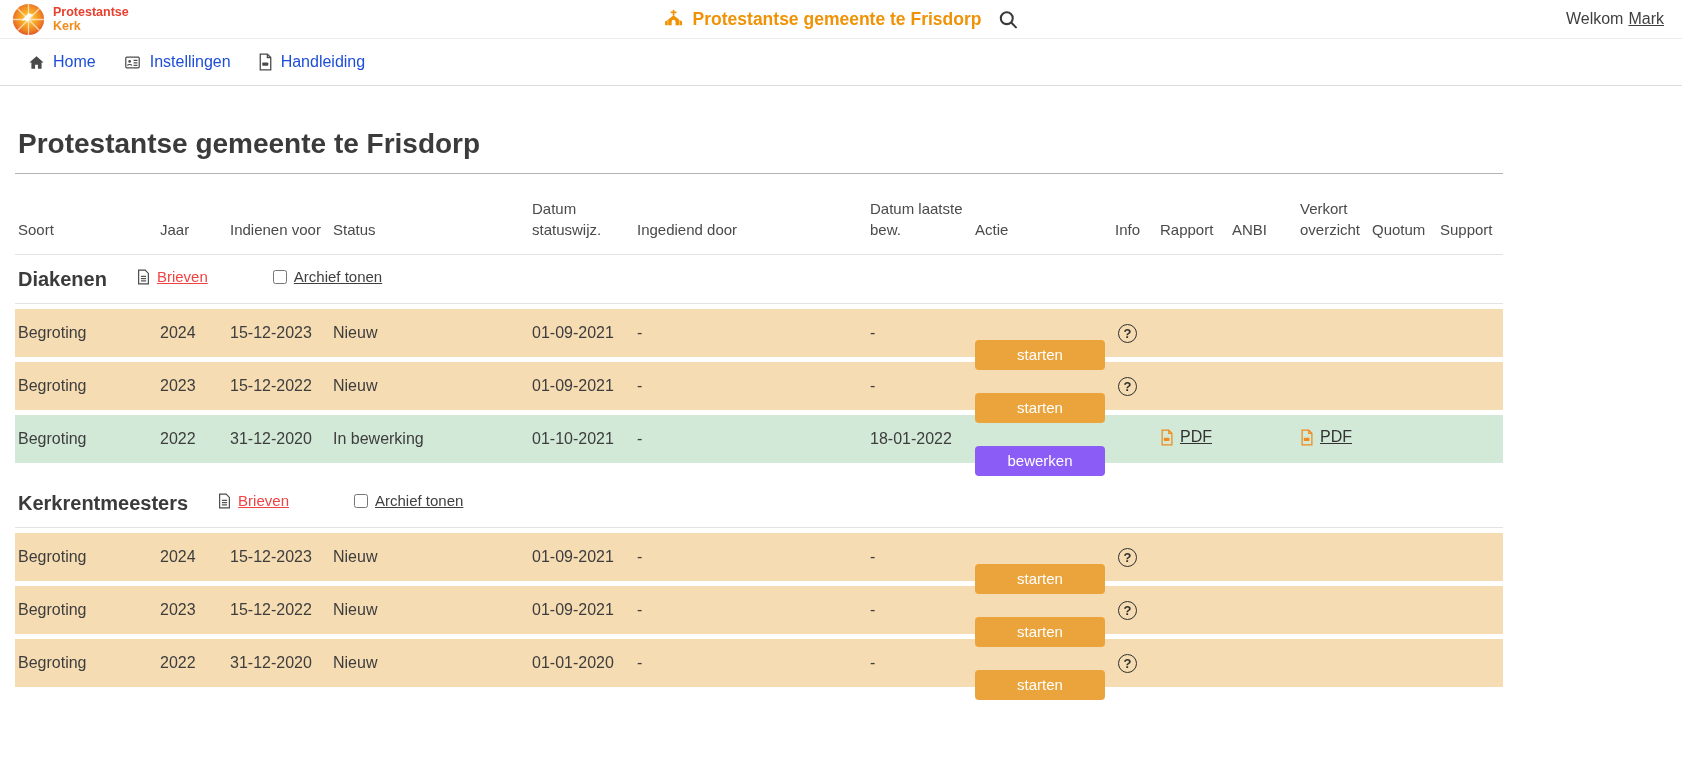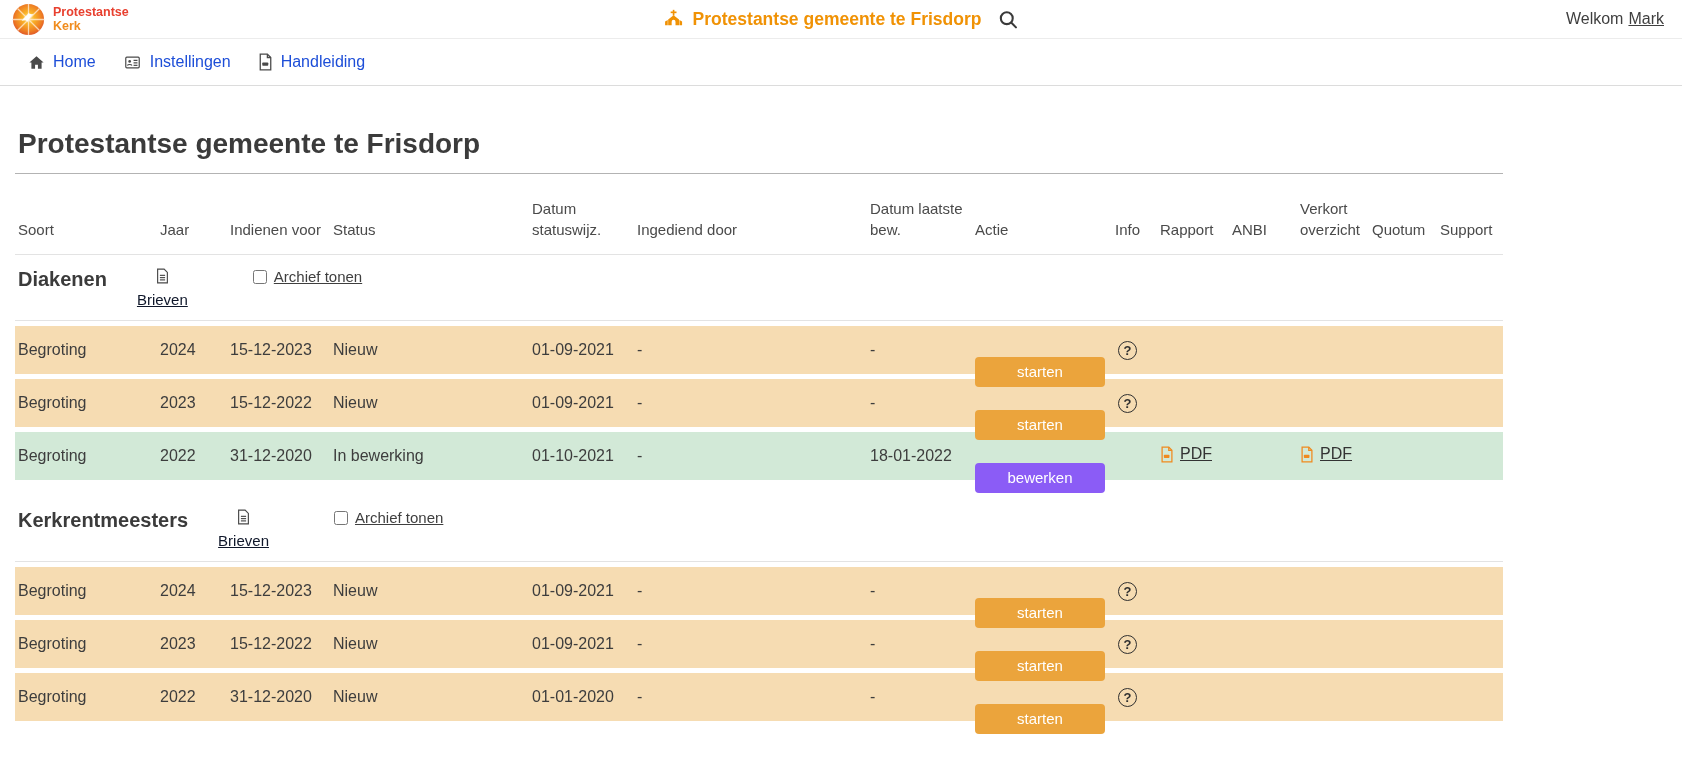--- a/index.html
+++ b/index.html
@@ -62,21 +62,21 @@
   }
   .cols-header > div { padding-left:3px; padding-right:6px; }
 
   .section-bar {
     display:flex; align-items:flex-start; gap:30px;
     padding:13px 0 12px;
     border-bottom:1px solid #e3e3e3;
   }
   .section-bar.second { margin-top:16px; }
   .section-title { font-size:20px; font-weight:bold; color:#3b3b3b; padding-left:3px; }
-  .section-link { display:flex; align-items:center; gap:7px; font-size:15px; color:#0f172a;flex-direction:column; }
+  .section-link { display:flex; align-items:center; gap:7px; font-size:15px; color:#ef4444; }
   .section-link .link-text { text-decoration:underline; }
   .archief-toggle { display:flex; align-items:center; gap:7px; font-size:15px;padding-left:35px; }
   .archief-toggle .link-text { text-decoration:underline; }
   .archief-toggle input { width:14px; height:14px; margin:0; }
 
   .rows-group { margin-bottom:12px; }
   .row {
     height:48px; align-items:center; margin-top:5px;
     font-size:16px; color:#3d3d3d;
   }

